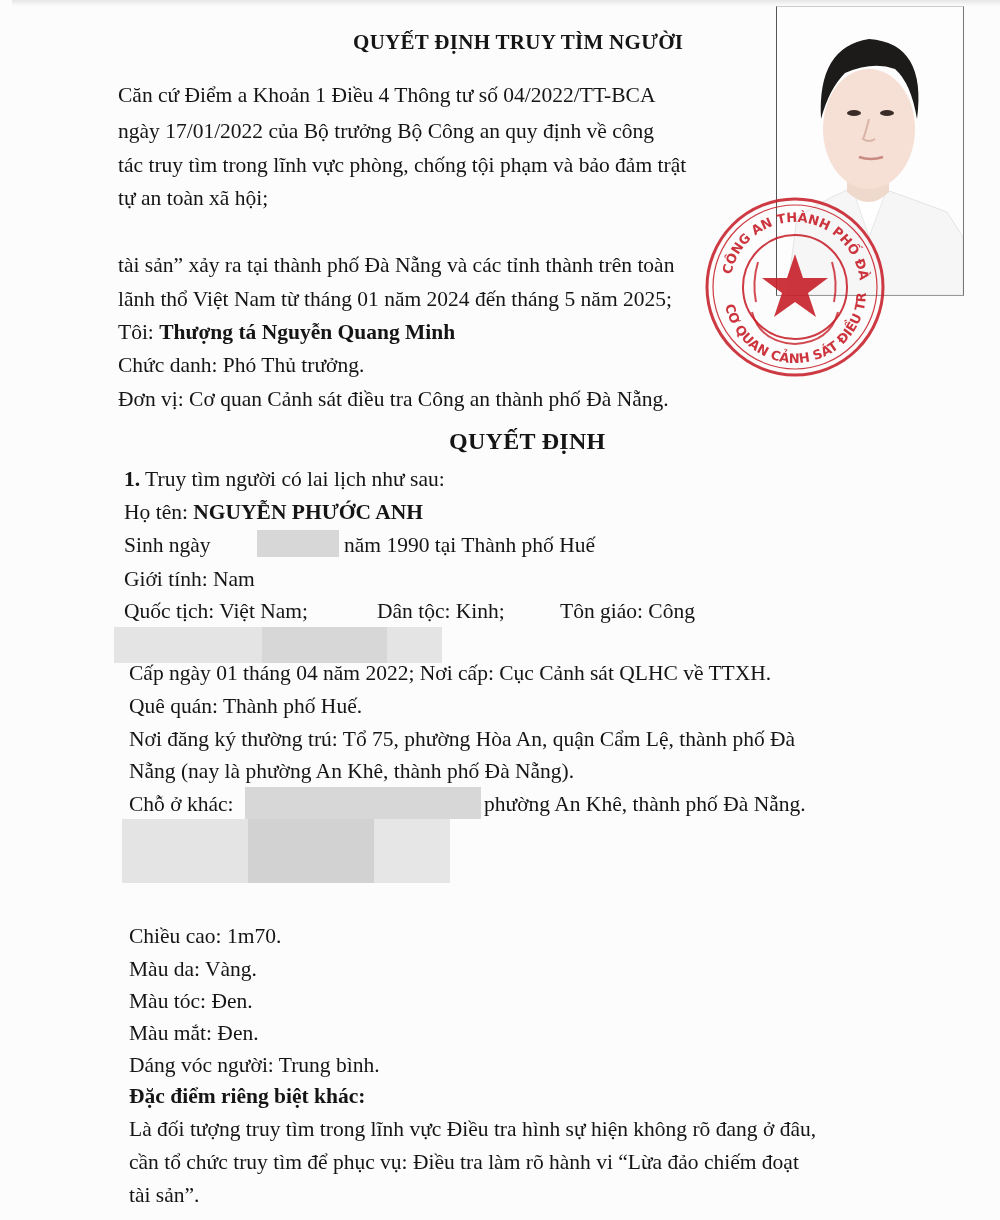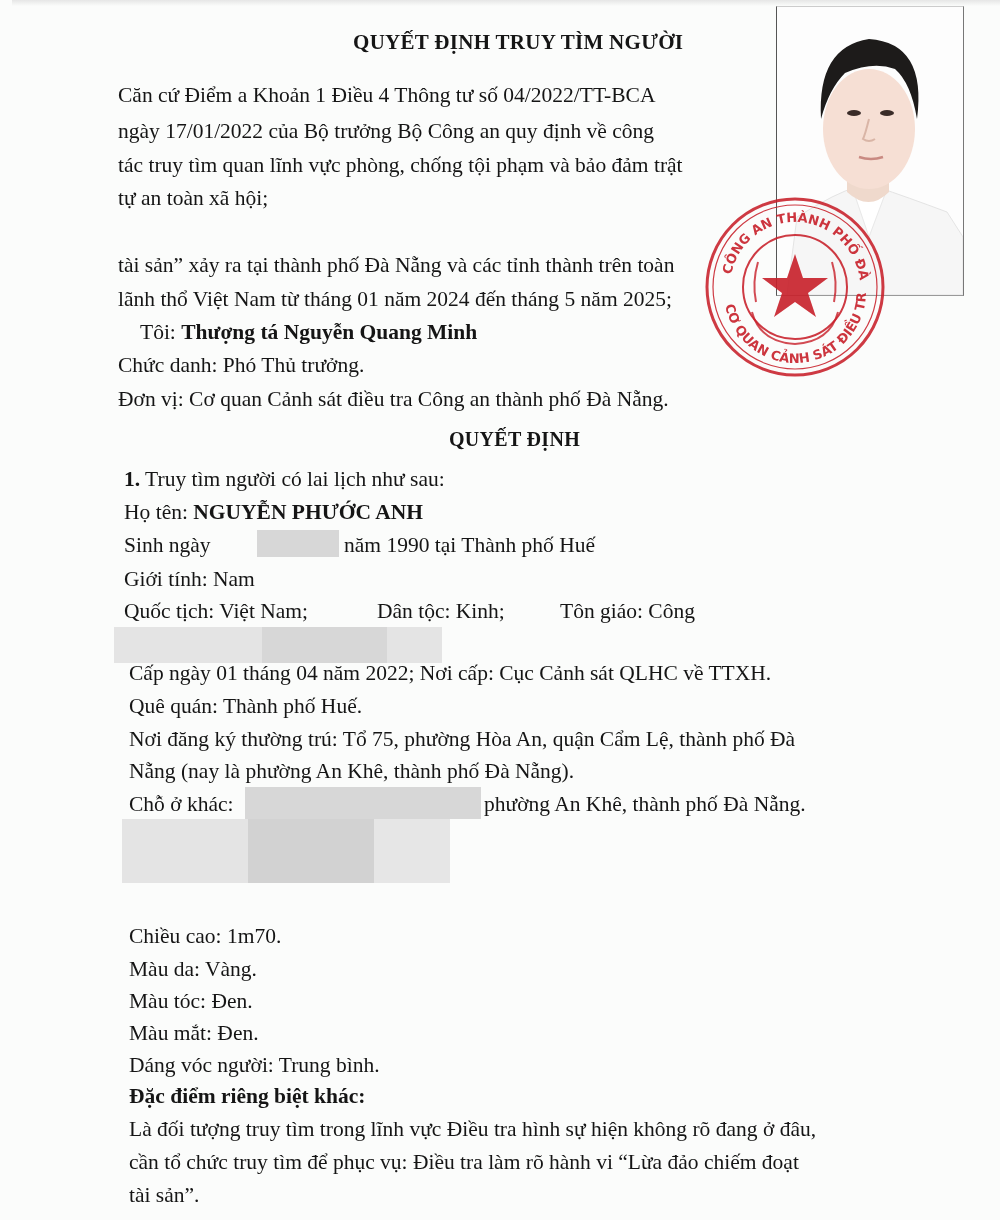--- a/index.html
+++ b/index.html
@@ -12,21 +12,21 @@
   .page { position:absolute; left:12px; top:0; width:1000px; height:884px; }
   .topline { position:absolute; left:0; top:0; width:1000px; height:6px;
     background:linear-gradient(#e6e6e6,#fbfcfb); }
   .line {
     position:absolute; white-space:nowrap;
     font-size:21.5px; line-height:30px;
     transform-origin:left top;
   }
   .title {
     position:absolute; white-space:nowrap; font-weight:bold;
-    font-size:20px; letter-spacing:0.3px;
+    font-size:24px; letter-spacing:0.3px;
   }
   b { font-weight:bold; }
 
   .photo-frame {
     position:absolute; left:764px; top:6px; width:186px; height:288px;
     border-left:1.5px solid #555; border-right:1.5px solid #777;
     border-bottom:1.2px solid #999; border-top:1px solid #ccc;
     background:#fdfdfd; overflow:hidden;
   }
   .edge-strip {
@@ -43,26 +43,26 @@
 <body>
 
 <div class="page">
   <div class="topline"></div>
   <div class="edge-strip"></div>
 
   <div class="title" style="left:341px; top:30px; font-size:21px;">QUYẾT ĐỊNH TRUY TÌM NGƯỜI</div>
 
   <div class="line" style="left:106px; top:80px;">Căn cứ Điểm a Khoản 1 Điều 4 Thông tư số 04/2022/TT-BCA</div>
   <div class="line" style="left:106px; top:116px;">ngày 17/01/2022 của Bộ trưởng Bộ Công an quy định về công</div>
-  <div class="line" style="left:106px; top:150px;">tác truy tìm quan lĩnh vực phòng, chống tội phạm và bảo đảm trật</div>
+  <div class="line" style="left:106px; top:150px;">tác truy tìm trong lĩnh vực phòng, chống tội phạm và bảo đảm trật</div>
   <div class="line" style="left:106px; top:183px;">tự an toàn xã hội;</div>
   <div class="line" style="left:106px; top:250px;text-align:center;">tài sản” xảy ra tại thành phố Đà Nẵng và các tỉnh thành trên toàn</div>
   <div class="line" style="left:106px; top:284px;">lãnh thổ Việt Nam từ tháng 01 năm 2024 đến tháng 5 năm 2025;</div>
 
-  <div class="line" style="left:106px; top:317px;margin-left:22px;">
+  <div class="line" style="left:106px; top:317px;">
     <span>Tôi: </span><b>Thượng tá Nguyễn Quang Minh</b>
   </div>
   <div class="line" style="left:106px; top:350px;">Chức danh: Phó Thủ trưởng.</div>
   <div class="line" style="left:106px; top:384px;">Đơn vị: Cơ quan Cảnh sát điều tra Công an thành phố Đà Nẵng.</div>
 
   <div class="title" style="left:437px; top:428px;">QUYẾT ĐỊNH</div>
 
   <div class="line" style="left:112px; top:464px;">
     <b>1.</b><span> Truy tìm người có lai lịch như sau:</span>
   </div>

